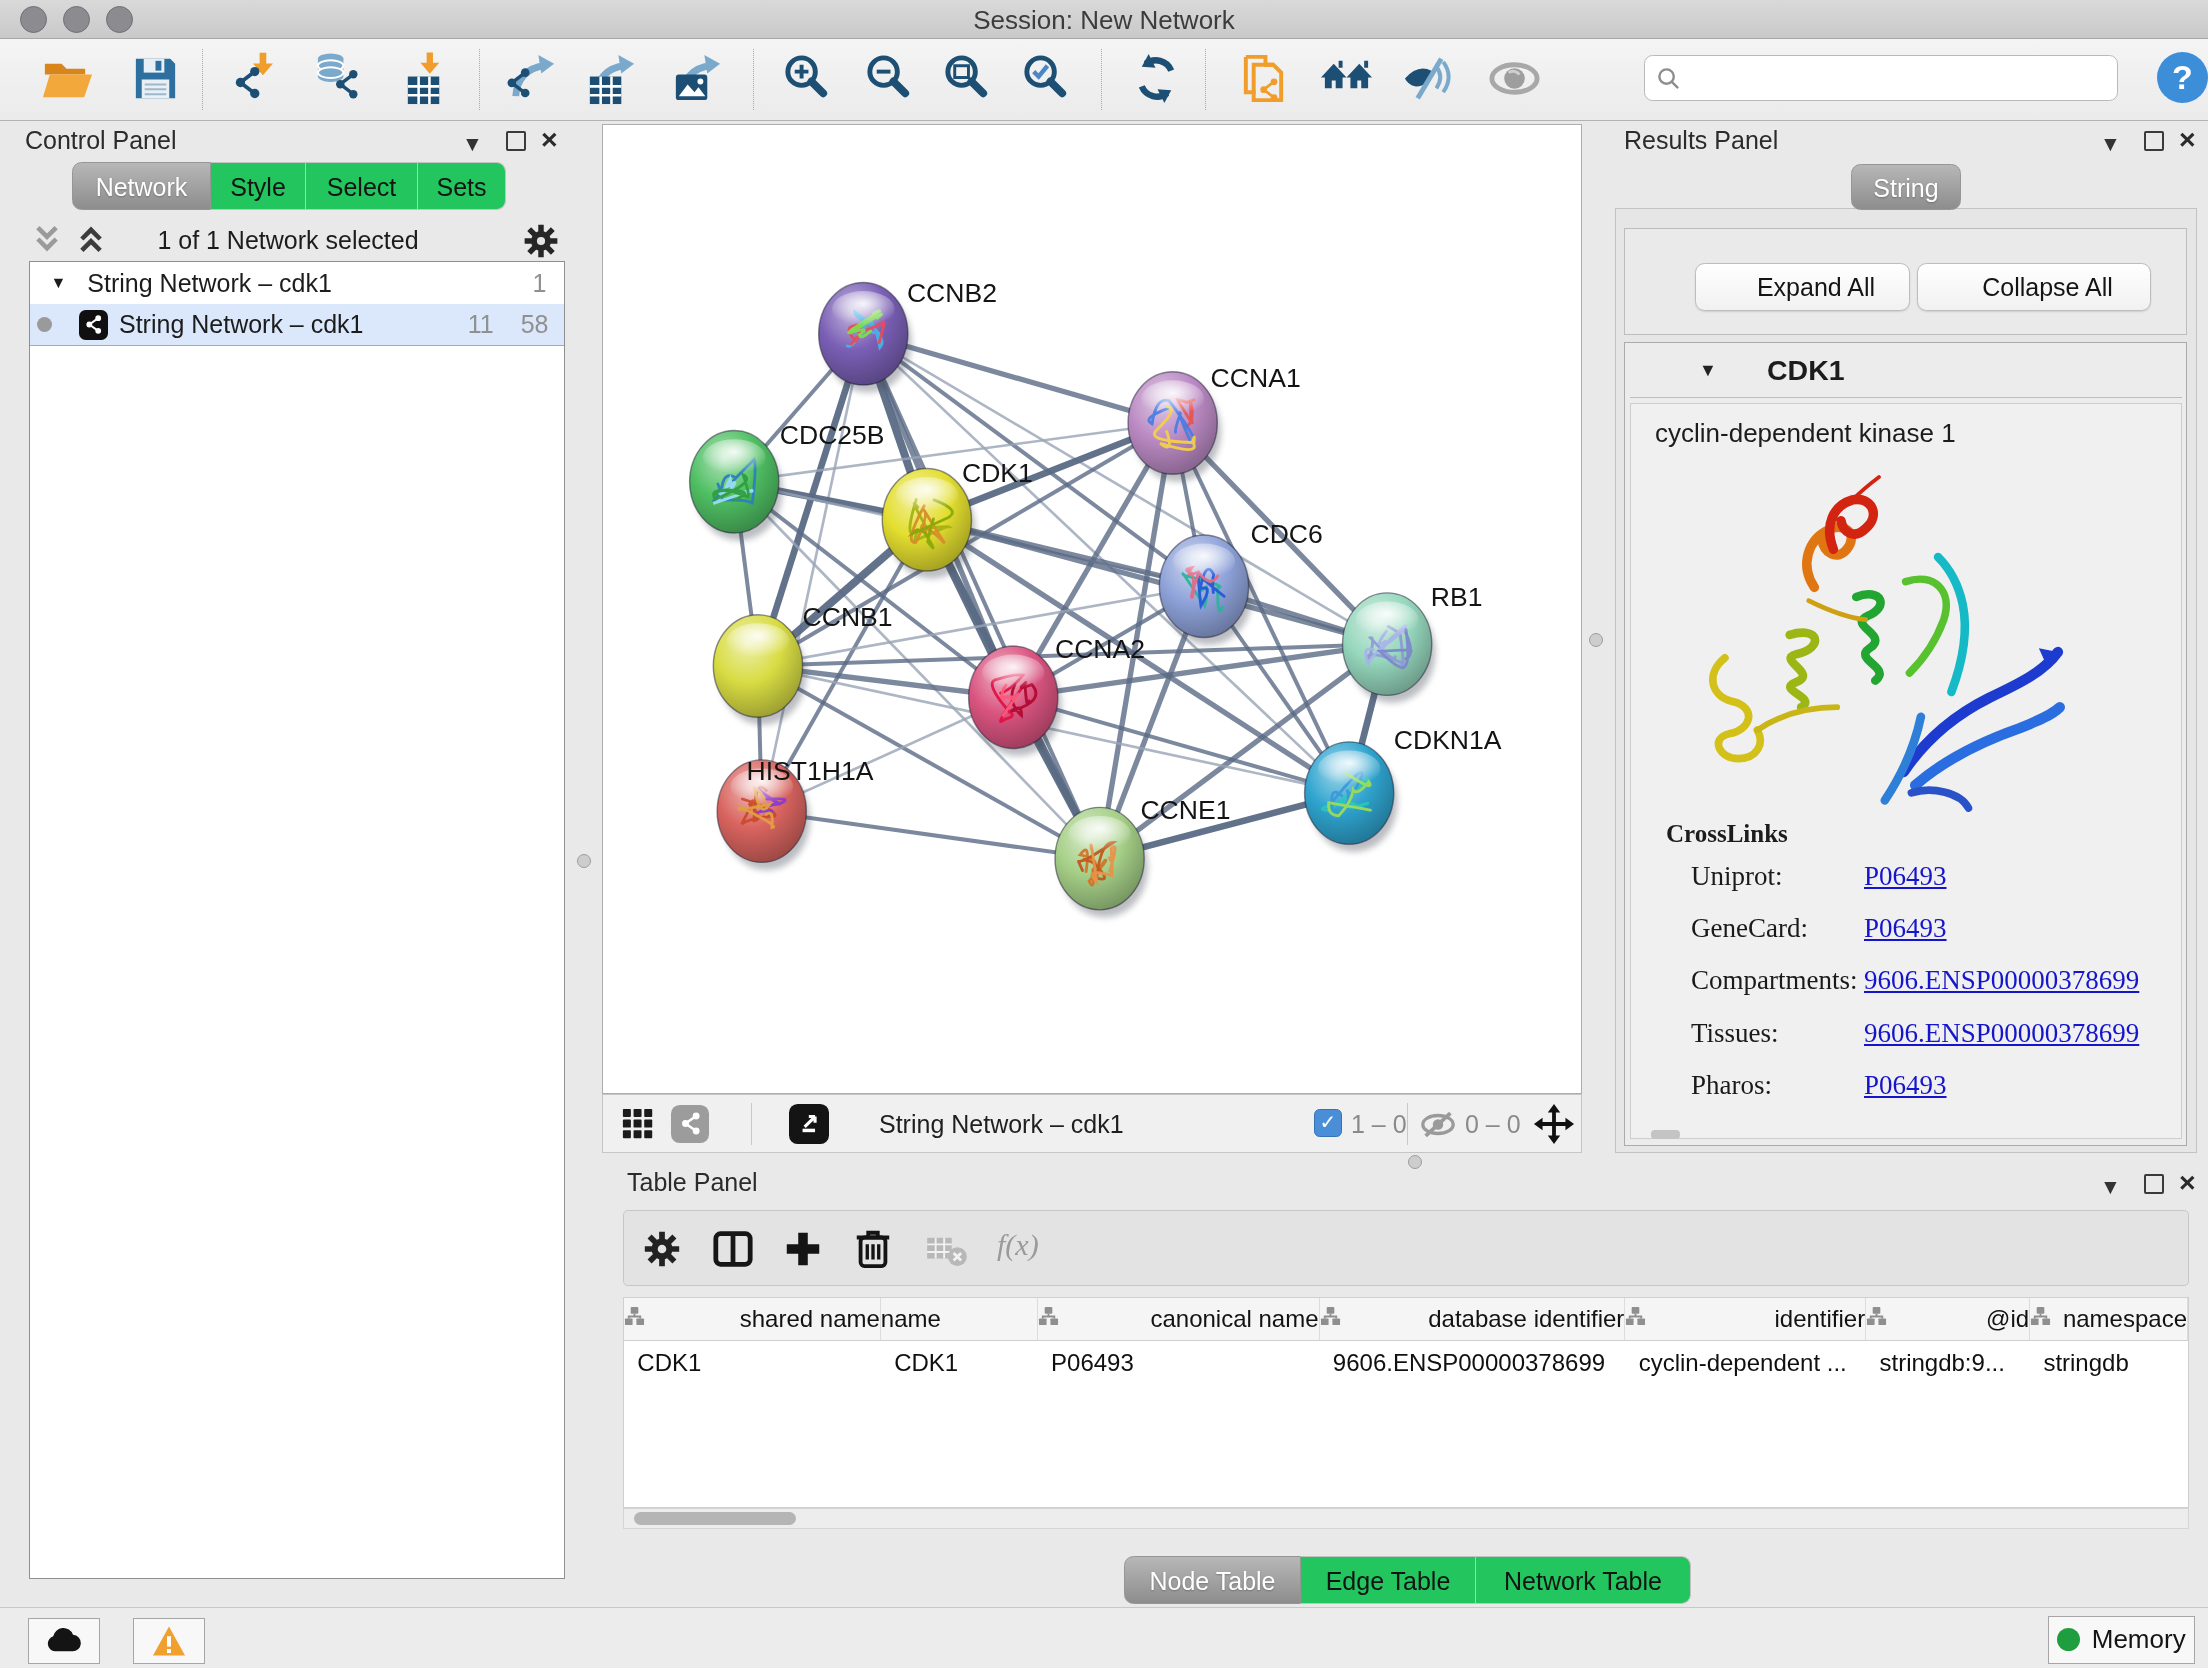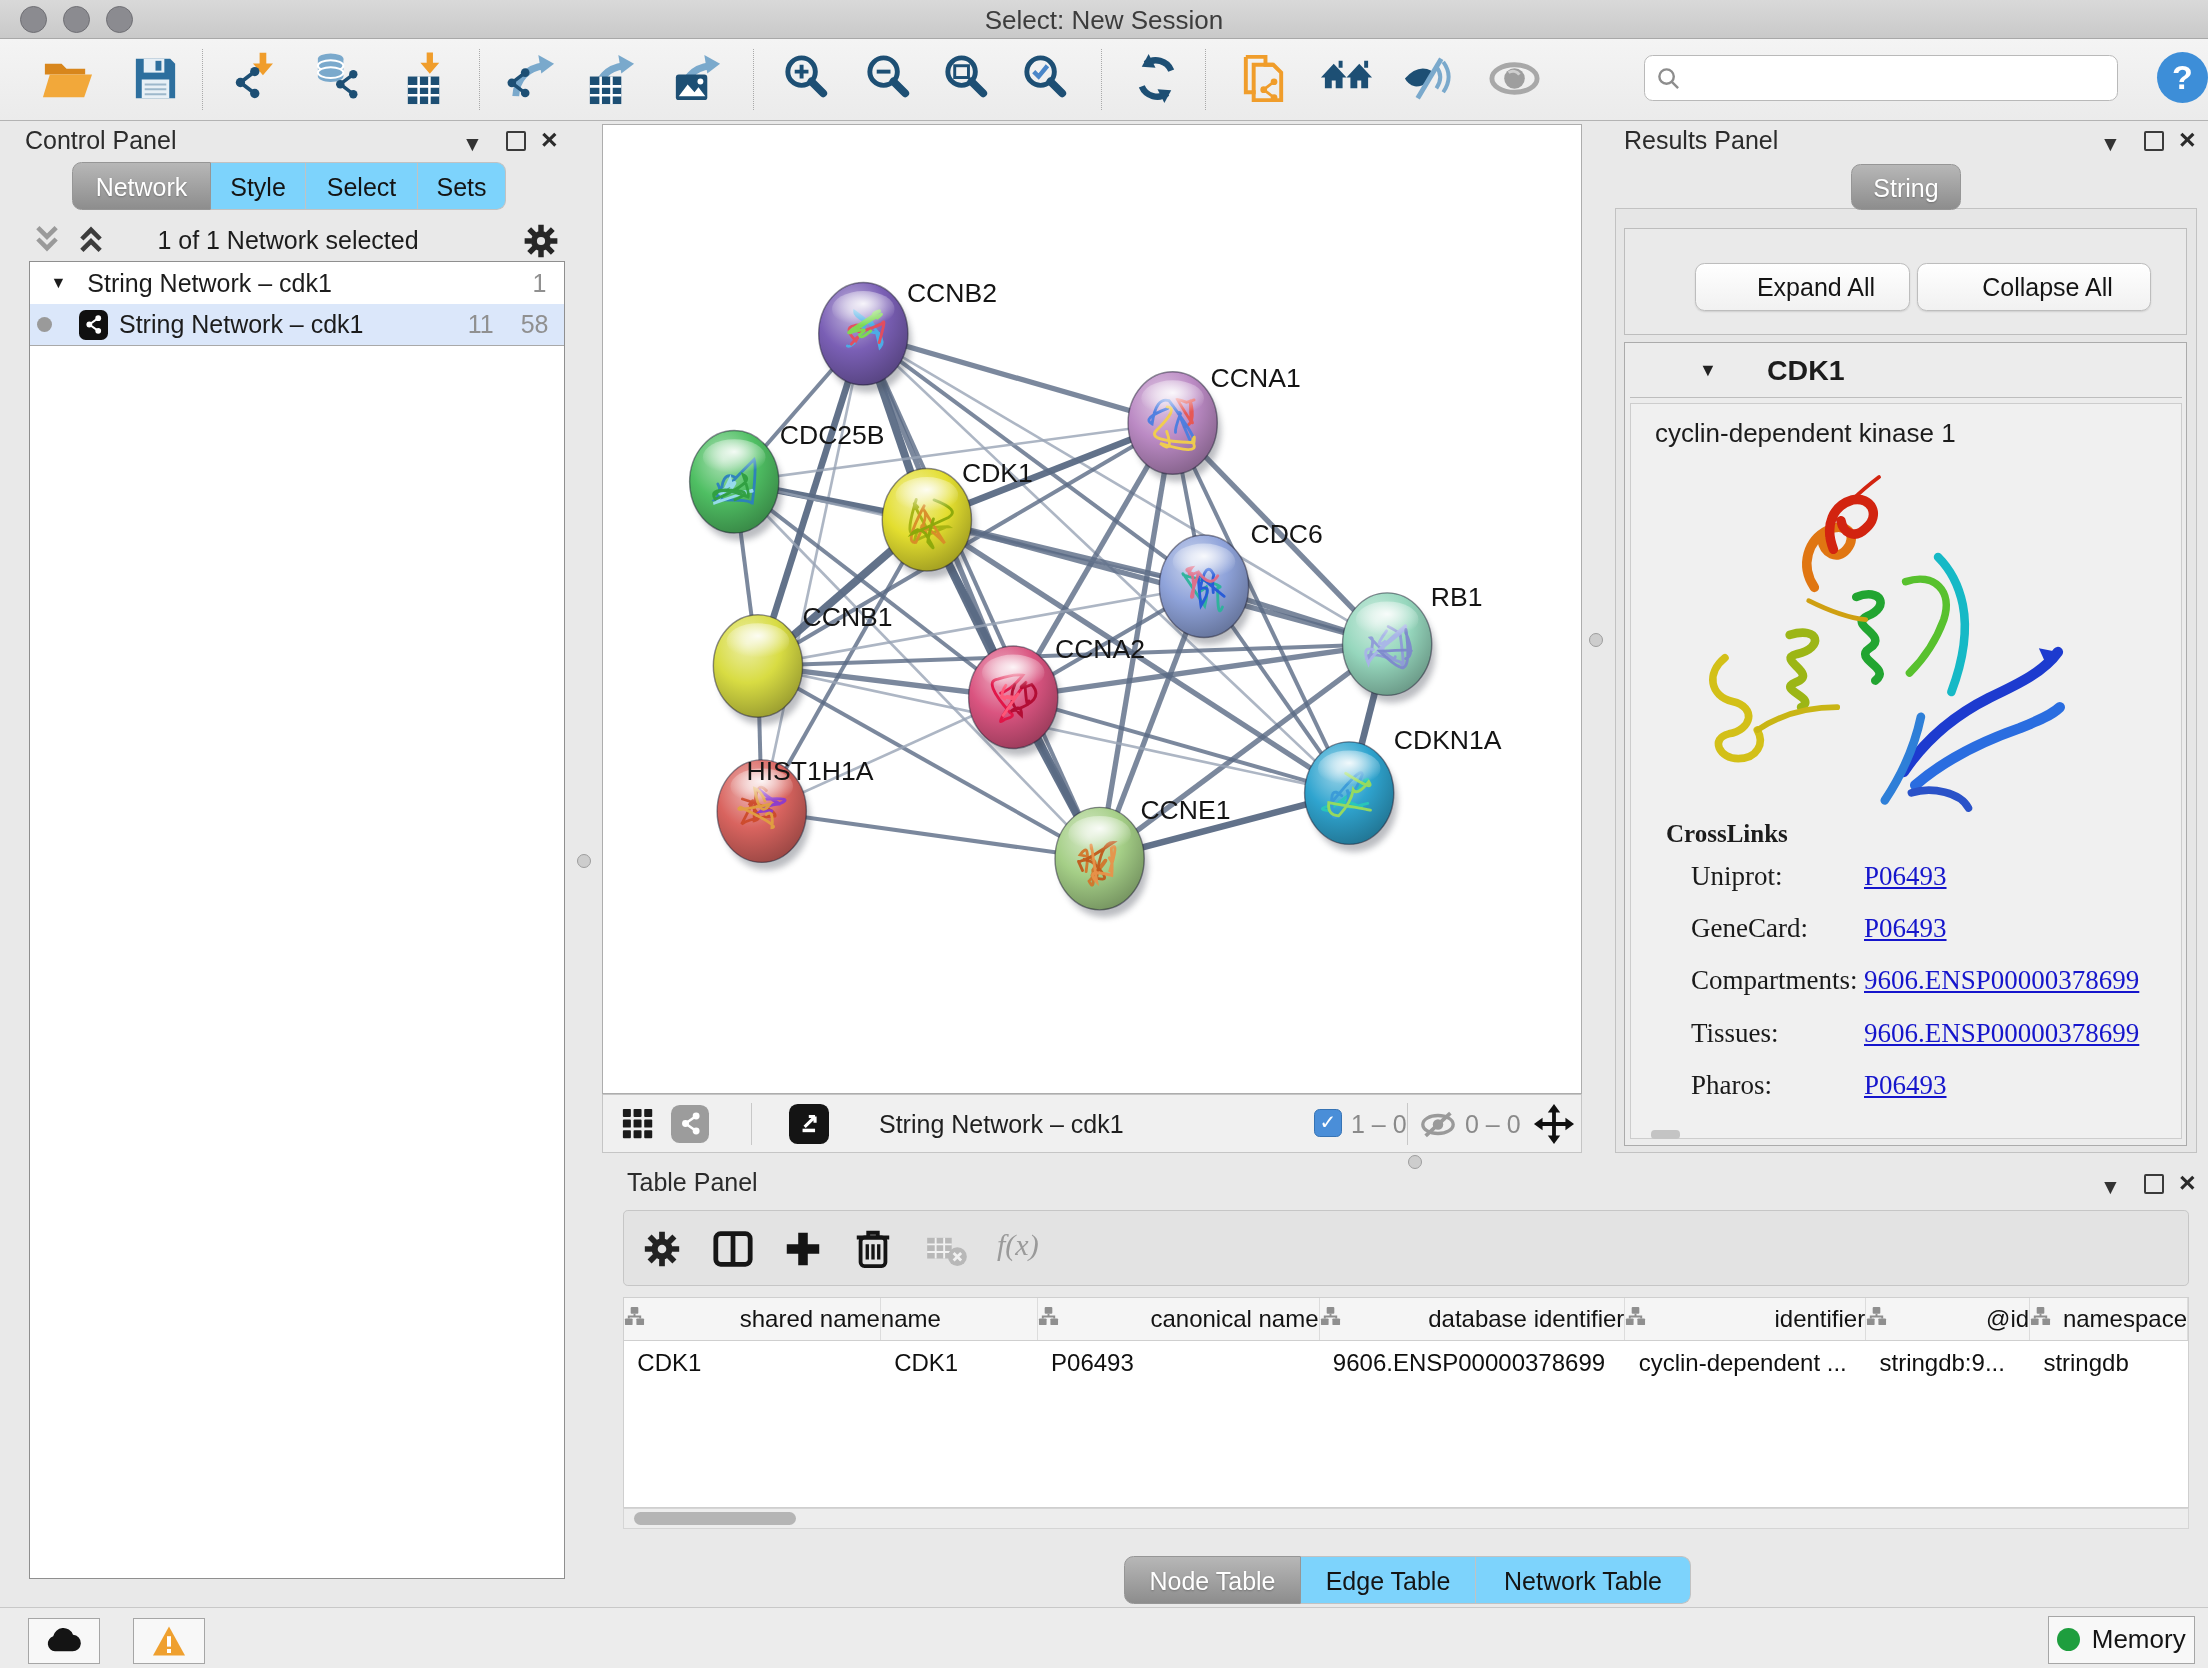--- a/index.html
+++ b/index.html
@@ -23,21 +23,21 @@
     font-family:"Liberation Sans",sans-serif;}
   .helpbtn{left:2157px;top:13.3px;width:51px;height:51px;border-radius:50%;background:#3d8ed8;
     color:#fff;font-size:34px;font-weight:bold;text-align:center;line-height:51px;}
   
   .ptitle{font-size:25px;color:#2b2b2b;}
   .chr{font-size:21px;color:#333;line-height:21px;}
   .chrX{font-size:28.5px;font-weight:bold;color:#2b2b2b;line-height:25px;}
   .boxglyph{width:16px;height:16px;border:2.4px solid #3a3a3a;border-radius:1.9px;}
   
   .seg{display:flex;}
-  .seg .tab{height:48px;line-height:48px;background:#7dd3fc;border:1px solid #c2c2c2;border-left:none;
+  .seg .tab{height:48px;line-height:48px;background:#22c55e;border:1px solid #c2c2c2;border-left:none;
     font-size:25px;color:#141414;text-align:center;box-sizing:border-box;}
   .seg .tab:first-child{border-left:1px solid #c2c2c2;border-radius:9.5px 0 0 9.5px;}
   .seg .tab:last-child{border-radius:0 9.5px 9.5px 0;}
   .seg .tab.sel{background:linear-gradient(#b7b7b7,#8d8d8d);color:#fff;border-color:#969696;
     text-shadow:0 1px 1.9px rgba(0,0,0,.25);}
   .btn{background:linear-gradient(#ffffff,#f1f1f1);border:1px solid #bdbdbd;border-radius:9.5px;
     font-size:25px;color:#141414;text-align:center;box-shadow:0 1px 1.9px rgba(0,0,0,.12);padding-left:27px;}
   .hdot{width:14.3px;height:14.3px;border-radius:50%;background:#cdcdcd;border:1px solid #9d9d9d;box-sizing:border-box;}
   
   .treebox{left:28.5px;top:261px;width:536px;height:1318px;background:#fff;border:1.9px solid #8f8f8f;box-sizing:border-box;}
@@ -81,21 +81,21 @@
   .memlbl{font-size:26px;color:#141414;margin-left:11.4px;}
   .fxlbl{font-family:"Liberation Serif",serif;font-style:italic;font-size:30px;color:#9a9a9a;}
 </style>
 </head>
 <body>
 
 <div class="abs titlebar">
   <div class="abs tlight" style="left:20px"></div>
   <div class="abs tlight" style="left:63px"></div>
   <div class="abs tlight" style="left:106px"></div>
-  <div class="abs wtitle">Select: New Session</div>
+  <div class="abs wtitle">Session: New Network</div>
 </div>
 
 <div class="abs toolbar">
   <div id="tb-icons">
       <div class="abs ticon" style="left: 39px;"><svg viewBox="0 0 56 56">
           <path d="M6 13h17l5 5h19v6H6z" fill="#d8861c"></path>
           <path d="M4 47l7-23h43l-8 23z" fill="#f2a83a"></path>
         </svg></div>
       <div class="abs ticon" style="left: 128px;"><svg viewBox="0 0 56 56">
           <path d="M8 8h35l5 5v35H8z" fill="#2d6f9e"></path>

